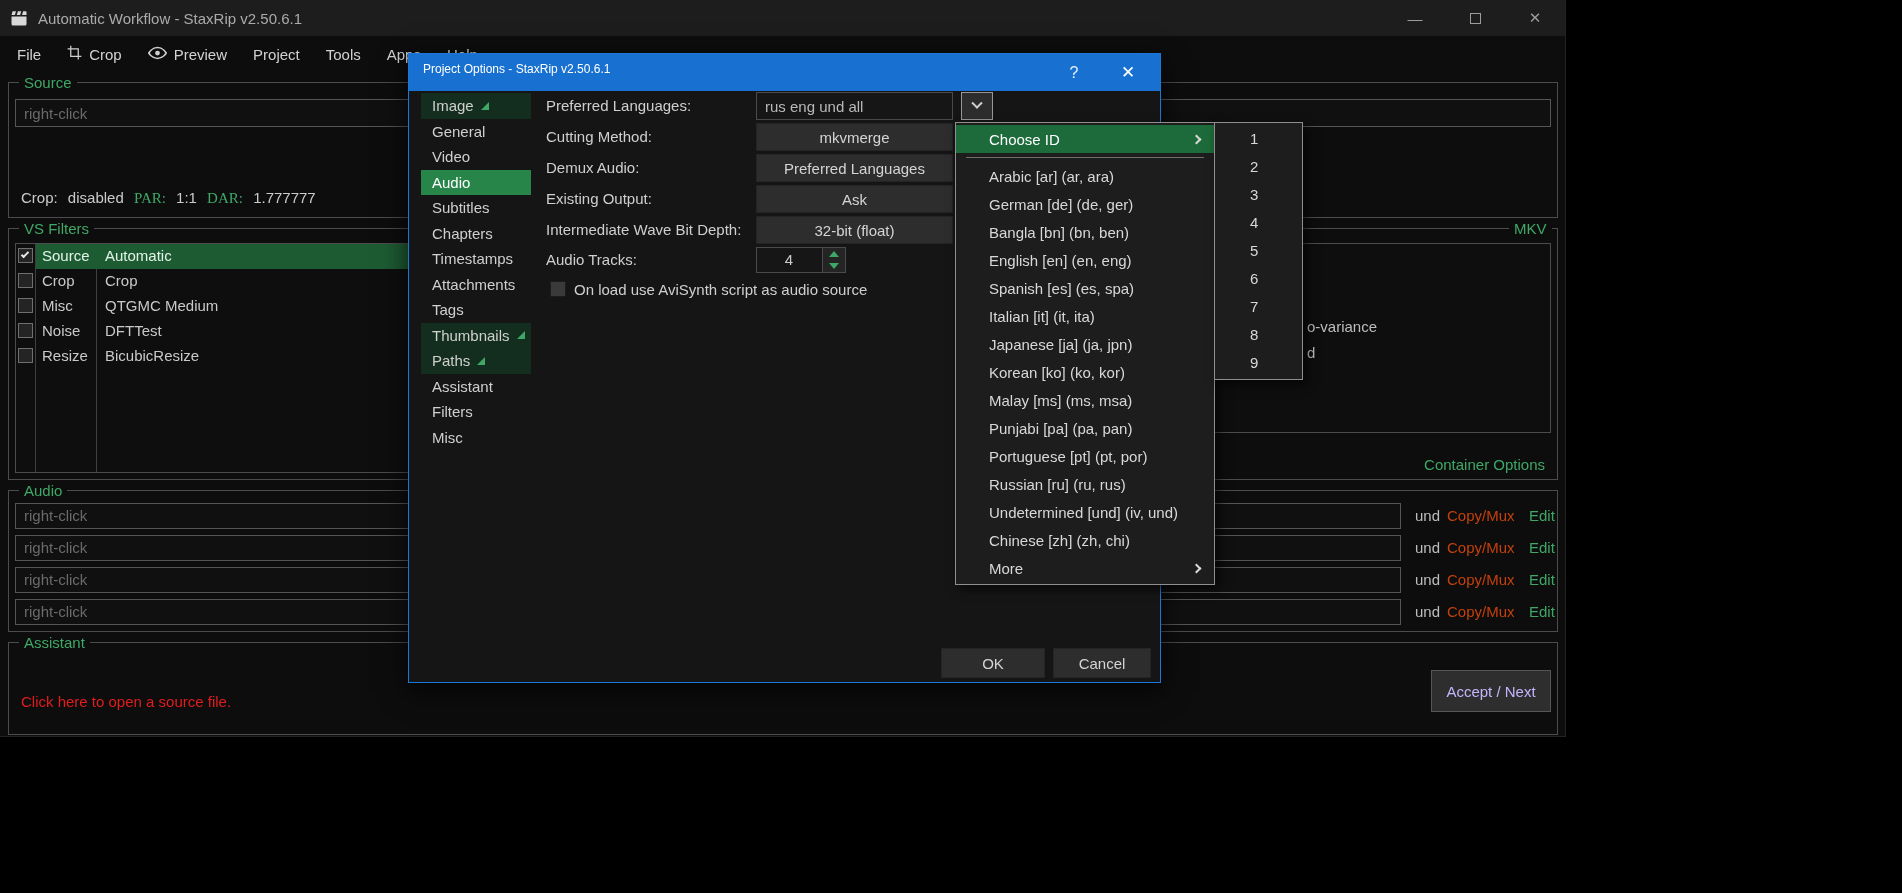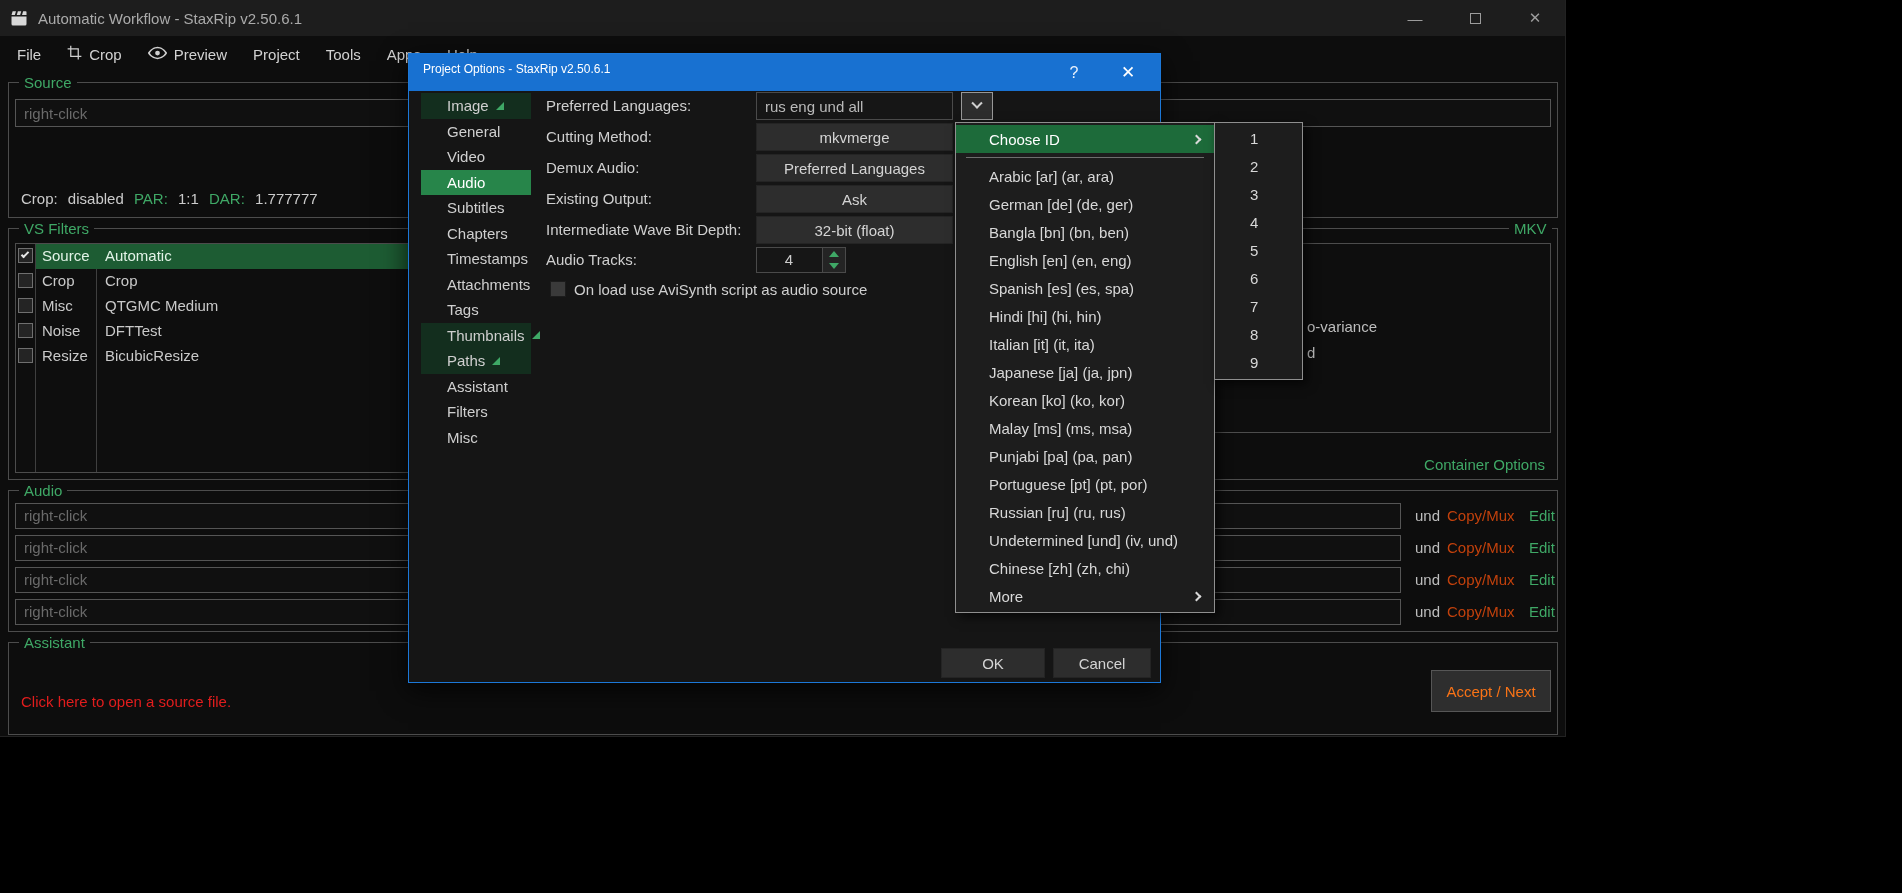--- a/index.html
+++ b/index.html
@@ -23,21 +23,21 @@
 
 
 .group { position: absolute; border: 1px solid #4c4c4c; }
 .group-label { position: absolute; top: -10px; left: 10px; background: #0d0d0d; padding: 0 5px; color: #3fa866; font-size: 15px; line-height: 19px; }
 
 #source-group { left: 8px; top: 82px; width: 1550px; height: 136px; }
 .source-box { position: absolute; left: 6px; top: 16px; right: 6px; height: 28px; border: 1px solid #555; background: #101010; color: #6a6a6a; font-size: 15px; display: flex; align-items: center; padding-left: 8px; }
 .crop-info { position: absolute; left: 12px; bottom: 10px; font-size: 15px; }
 .crop-info span { margin-right: 6px; }
 .ci-gray { color: #cbcbcb; }
-.ci-green { color: #3fa866; }
+.ci-green { color: #3fa866; font-family: Liberation Serif, serif; }
 .ci-sp { margin-right: 20px; }
 
 #vs-group { left: 8px; top: 228px; width: 950px; height: 252px; }
 .vs-table { position: absolute; left: 6px; top: 14px; right: 6px; bottom: 6px; border: 1px solid #4c4c4c; background: #0e0e0e; overflow: hidden; }
 .vs-colline { position: absolute; top: 0; bottom: 0; width: 1px; background: #3f3f3f; }
 .vs-row { position: relative; height: 25px; }
 .vs-hl { position: absolute; left: 20px; right: 0; top: 0; bottom: 0; background: #1d5c33; }
 .vs-chk { position: absolute; left: 2px; top: 4px; width: 15px; height: 15px; border: 1px solid #6f6f6f; background: #242424; z-index: 2; }
 .check-glyph { position: absolute; left: 2px; top: 3px; width: 8px; height: 4px; border-left: 2px solid #e8e8e8; border-bottom: 2px solid #e8e8e8; transform: rotate(-45deg); }
 .vs-cat { position: absolute; left: 26px; top: 3px; color: #c9c9c9; font-size: 15px; z-index: 2; }
@@ -52,31 +52,31 @@
 
 #audio-group { left: 8px; top: 490px; width: 1550px; height: 142px; }
 .audio-row { position: absolute; left: 6px; right: 6px; height: 26px; }
 .audio-box { position: absolute; left: 0; top: 0; width: 1386px; height: 26px; border: 1px solid #555; background: #101010; color: #6a6a6a; font-size: 15px; line-height: 24px; padding-left: 8px; }
 .audio-lang { position: absolute; left: 1400px; top: 4px; color: #bdbdbd; font-size: 15px; }
 .audio-copy { position: absolute; left: 1432px; top: 4px; color: #c2410c; font-size: 15px; cursor: pointer; }
 .audio-edit { position: absolute; left: 1514px; top: 4px; color: #3fa866; font-size: 15px; cursor: pointer; }
 
 #assistant-group { left: 8px; top: 642px; width: 1550px; height: 93px; }
 .assistant-msg { position: absolute; left: 12px; bottom: 24px; color: #e11d1d; font-size: 15px; }
-.accept-btn { position: absolute; right: 6px; top: 27px; width: 120px; height: 42px; background: #2e2e2e; border: 1px solid #565656; color: #f97316; font-size: 15px; display: flex; align-items: center; justify-content: center; }
+.accept-btn { position: absolute; right: 6px; top: 27px; width: 120px; height: 42px; background: #2e2e2e; border: 1px solid #565656; color: #c4b5fd; font-size: 15px; display: flex; align-items: center; justify-content: center; }
 
 
 .dialog { position: absolute; left: 408px; top: 53px; width: 753px; height: 630px; background: #151515; border: 1px solid #1c78d8; box-shadow: 0 8px 26px rgba(0,0,0,.75); z-index: 10; }
 .dialog-titlebar { position: absolute; left: 0; top: 0; width: 100%; height: 37px; background: #1871d1; }
 .dialog-title { position: absolute; left: 14px; top: 8px; color: #fff; font-size: 12px; }
 .dialog-help { position: absolute; right: 66px; top: 0; width: 40px; height: 37px; display: flex; align-items: center; justify-content: center; color: #e8f1fc; font-size: 16px; }
 .dialog-close { position: absolute; right: 10px; top: 0; width: 44px; height: 37px; display: flex; align-items: center; justify-content: center; color: #fff; font-size: 17px; }
 
 .dlg-sidebar { position: absolute; left: 12px; top: 39px; width: 110px; }
-.side-item { height: 25.5px; display: flex; align-items: center; padding-left: 26px; color: #cfcfcf; font-size: 15px; }
+.side-item { height: 25.5px; display: flex; align-items: center; padding-left: 11px; color: #cfcfcf; font-size: 15px; }
 .side-item.expandable { background: #132e1e; }
 .side-item.selected { background: #27854a; color: #fff; }
 .tri-icon { width: 0; height: 0; border-left: 8px solid transparent; border-bottom: 8px solid #3fa866; margin-left: 7px; }
 
 .dlg-label { position: absolute; left: 137px; color: #cfcfcf; font-size: 15px; }
 .dlg-input { position: absolute; left: 347px; top: 38px; width: 197px; height: 28px; background: #161616; border: 1px solid #4a4a4a; color: #b9b9b9; font-size: 15px; padding: 0 8px; font-family: "Liberation Sans", sans-serif; }
 .dlg-dropbtn { position: absolute; left: 552px; top: 38px; width: 32px; height: 28px; background: #2d2d2d; border: 1px solid #989898; display: flex; align-items: center; justify-content: center; }
 .chev-down { width: 8px; height: 8px; border-right: 2px solid #cfcfcf; border-bottom: 2px solid #cfcfcf; transform: rotate(45deg) translate(-2px,-2px); }
 .dlg-btn { position: absolute; left: 347px; width: 197px; height: 28px; background: #2d2d2d; color: #d4d4d4; font-size: 15px; display: flex; align-items: center; justify-content: center; border: 1px solid #242424; }
 .stepper { position: absolute; left: 347px; top: 193px; width: 90px; height: 26px; background: #161616; border: 1px solid #4a4a4a; }
@@ -373,23 +373,20 @@
   <div class="ctx-item">
       <span>Bangla [bn] (bn, ben)</span>
     </div>
   <div class="ctx-item">
       <span>English [en] (en, eng)</span>
     </div>
   <div class="ctx-item">
       <span>Spanish [es] (es, spa)</span>
     </div>
   <div class="ctx-item">
-      <span>Hindi [hi] (hi, hin)</span>
-    </div>
-  <div class="ctx-item">
       <span>Italian [it] (it, ita)</span>
     </div>
   <div class="ctx-item">
       <span>Japanese [ja] (ja, jpn)</span>
     </div>
   <div class="ctx-item">
       <span>Korean [ko] (ko, kor)</span>
     </div>
   <div class="ctx-item">
       <span>Malay [ms] (ms, msa)</span>

